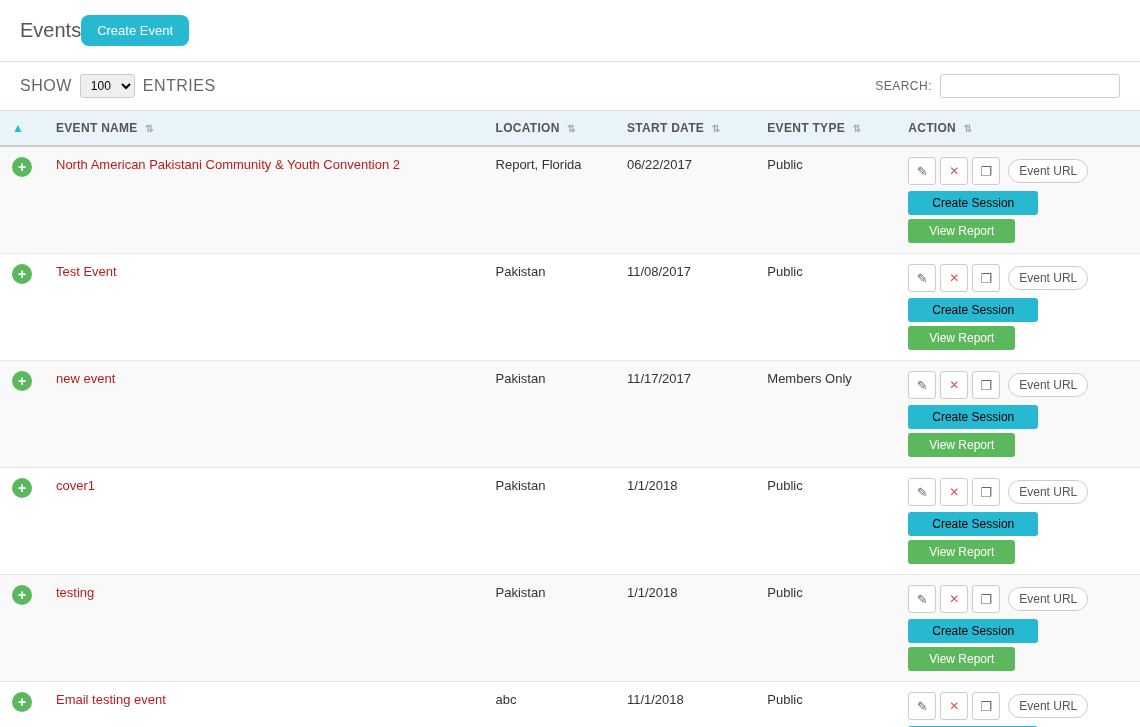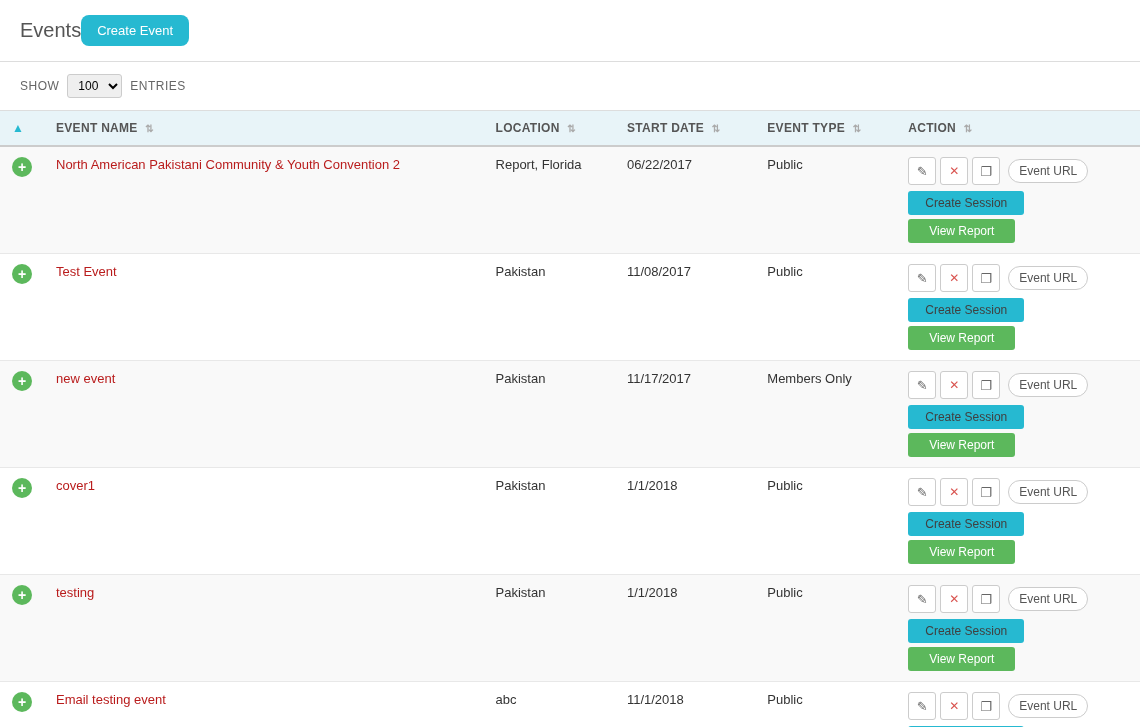--- a/index.html
+++ b/index.html
@@ -30,21 +30,21 @@
       padding: 12px 20px;
       display: flex;
       align-items: center;
       justify-content: space-between;
     }
     .show-entries {
       display: flex;
       align-items: center;
       gap: 8px;
     }
-    .show-label { font-size: 12px; color: #666; text-transform: uppercase; letter-spacing: 0.5px; }
+    .show-label { font-size: 16px; color: #666; text-transform: uppercase; letter-spacing: 0.5px; }
     .entries-select {
       border: 1px solid #ccc;
       border-radius: 3px;
       padding: 3px 6px;
       font-size: 12px;
     }
     .search-area {
       display: flex;
       align-items: center;
       gap: 8px;
@@ -163,28 +163,28 @@
 
     .action-buttons {
       display: flex;
       flex-direction: column;
       gap: 4px;
       margin-top: 4px;
     }
 
     .create-session-btn {
       background: #26b9d1;
-      color: #404040;
+      color: #000000;
       border: none;
       padding: 5px 12px;
       border-radius: 3px;
       cursor: pointer;
       font-size: 12px;
       text-align: center;
-      width: 116px;
+      width: 130px;
     }
 
     .view-report-btn {
       background: #5cb85c;
       color: #fff;
       border: none;
       padding: 5px 12px;
       border-radius: 3px;
       cursor: pointer;
       font-size: 12px;
@@ -204,20 +204,24 @@
   <div class="show-entries">
     <span class="show-label">SHOW</span>
     <select class="entries-select">
       <option>100</option>
       <option>10</option>
       <option>25</option>
       <option>50</option>
     </select>
     <span class="show-label">ENTRIES</span>
   </div>
+  <div class="search-area">
+    <span class="search-label">SEARCH:</span>
+    <input class="search-input" type="text" style="">
+  </div>
 </div>
 
 <div class="table-container">
   <table>
     <thead>
       <tr>
         <th>
           <span style="color:#26b9d1;">▲</span>
         </th>
         <th>

